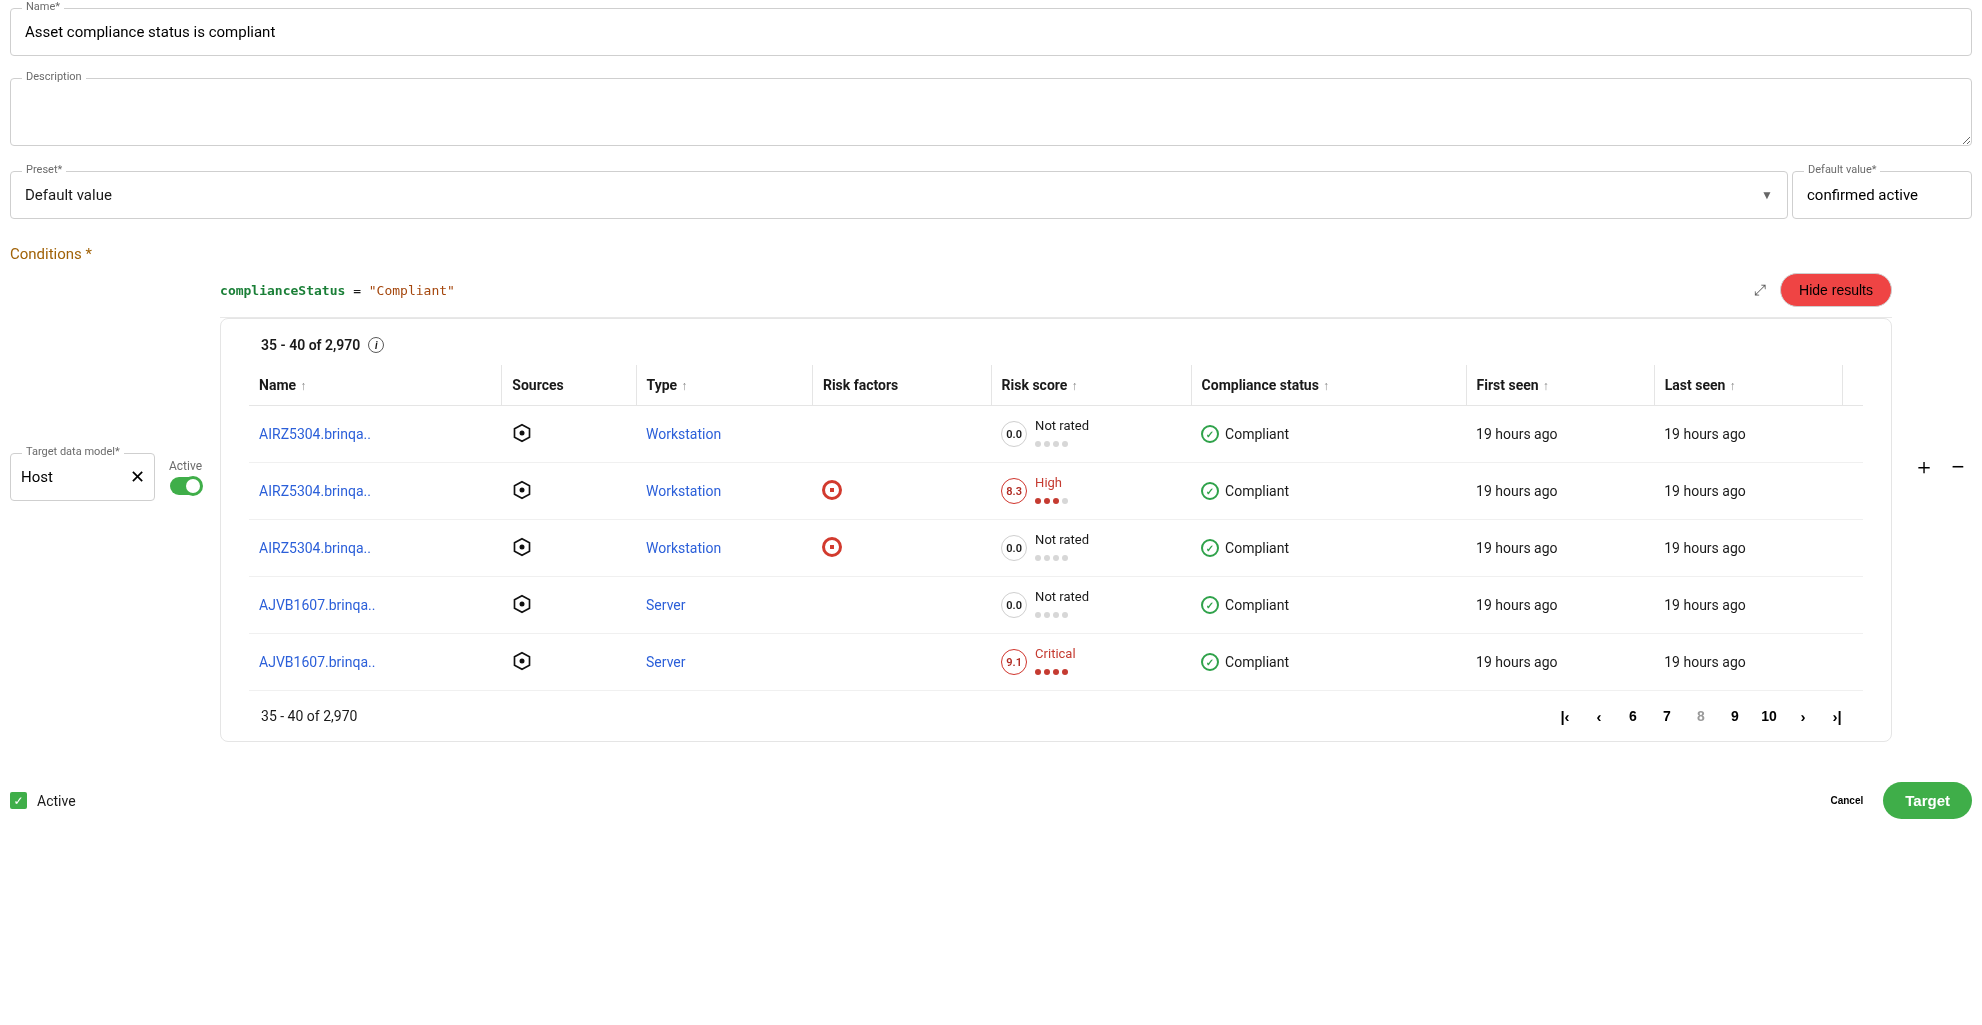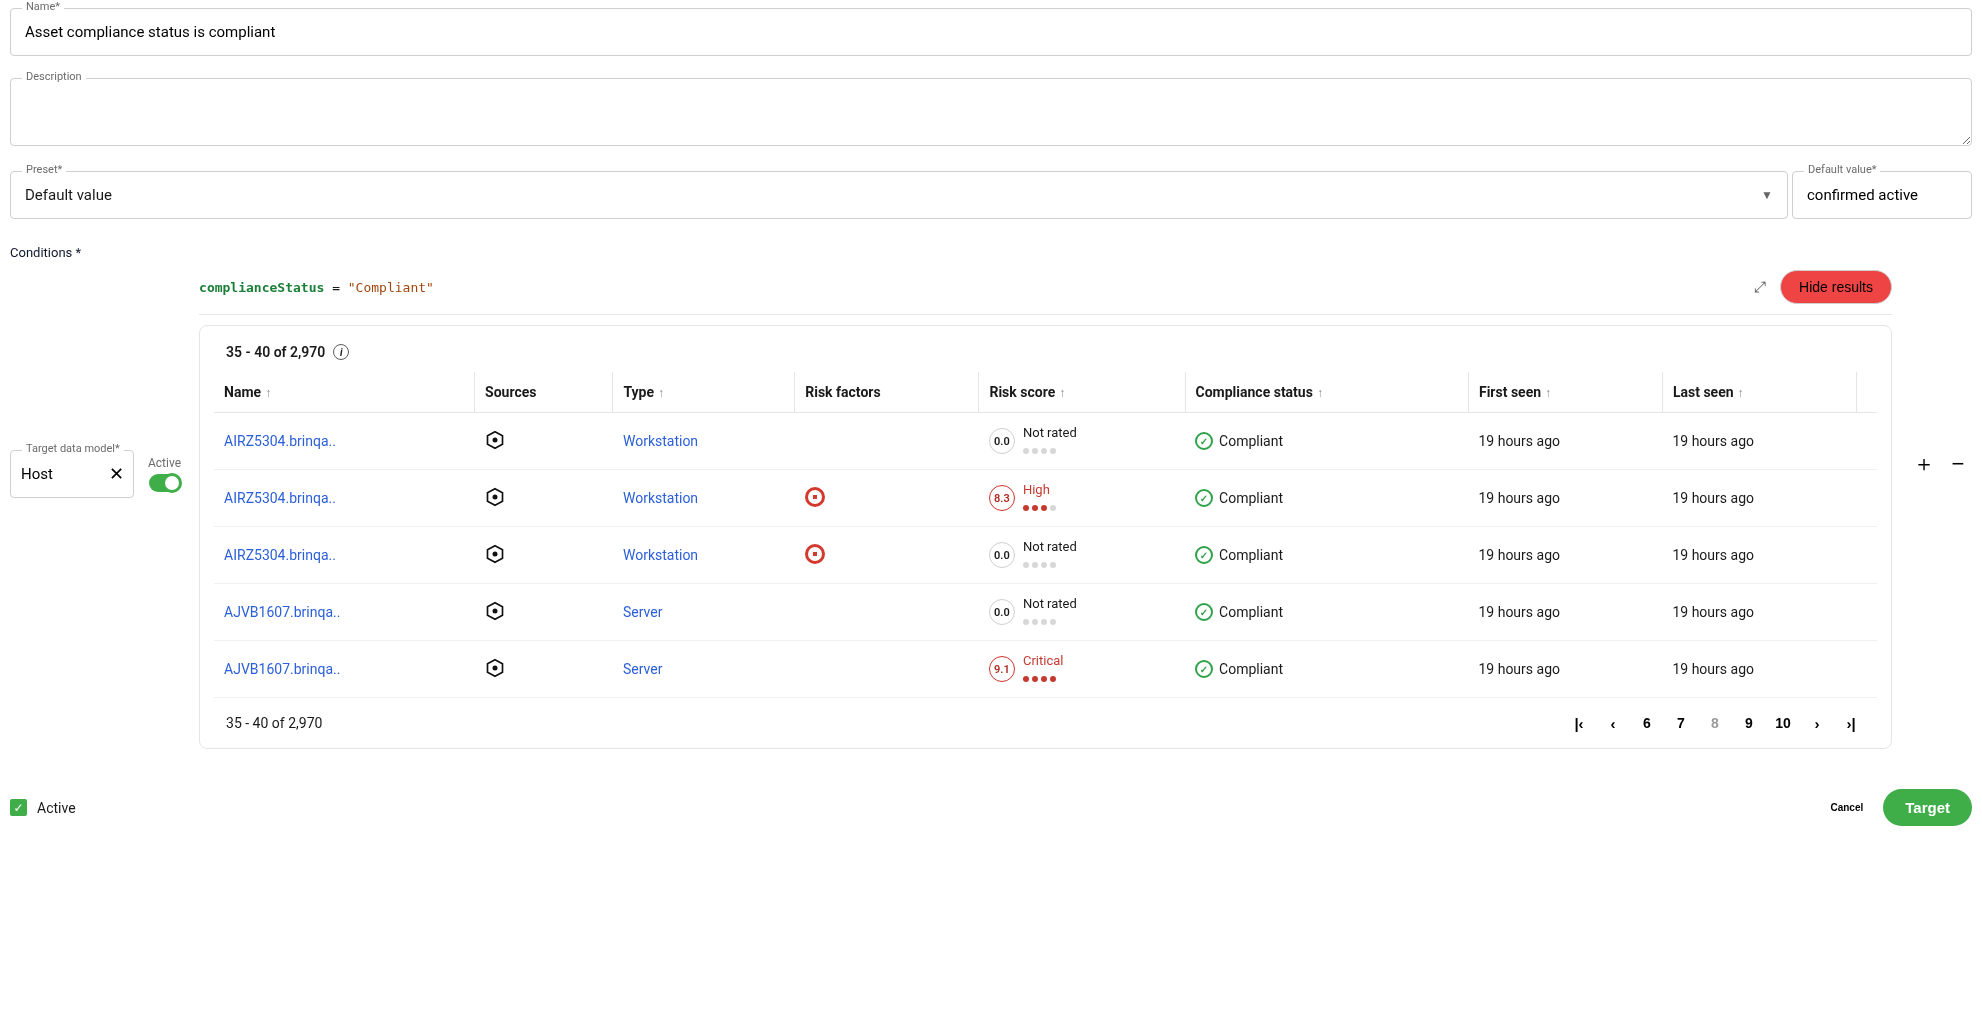--- a/index.html
+++ b/index.html
@@ -42,26 +42,26 @@
   display: flex;
   align-items: center;
   justify-content: space-between;
   cursor: pointer;
 }
 .field .select .chev { color: #666; font-size: 12px; }
 
 .row { display: flex; gap: 4px; }
 .row > .field { flex: initial; }
 
-.section-label { font-size: 13px; color: #0f172a; margin: 4px 0 10px; }
+.section-label { font-size: 15px; color: #a16207; margin: 4px 0 10px; }
 
 
 .conditions-row { display: flex; align-items: flex-start; gap: 18px; }
 .left-controls { display: flex; align-items: center; gap: 14px; margin-top: 180px; }
-.field.small { width: 124px; margin-bottom: 0; }
+.field.small { width: 145px; margin-bottom: 0; }
 .field.small input { padding: 14px 10px; font-size: 15px; }
 .field.small .clear-btn {
   position: absolute;
   right: 10px; top: 50%; transform: translateY(-50%);
   font-size: 18px; background: none; border: none; cursor: pointer;
 }
 
 .toggle-wrap { display: flex; flex-direction: column; align-items: center; gap: 4px; }
 .toggle-label { font-size: 12px; color: #6b6b6b; }
 .toggle {
@@ -96,21 +96,21 @@
   background: none; border: none; cursor: pointer; color: #5a5a5a;
   font-size: 15px; padding: 4px;
 }
 .pill-btn {
   border: 1px solid #cfcfcf; border-radius: 18px;
   background: #ef4444; padding: 8px 18px; font-size: 14px; cursor: pointer;
 }
 
 .results-card {
   border: 1px solid #e5e5e5; border-radius: 8px;
-  padding: 18px 14px 10px; margin-top: 10px;
+  padding: 18px 28px 10px; 
 }
 .card-top { display: flex; align-items: center; gap: 8px; font-size: 14px; font-weight: 600; margin-bottom: 12px; padding-left: 12px; }
 .info-i {
   width: 16px; height: 16px; border: 1.5px solid #5a5a5a; border-radius: 50%;
   display: inline-flex; align-items: center; justify-content: center;
   font-size: 10px; font-style: italic; font-weight: 700;
 }
 
 table { width: 100%; border-collapse: collapse; }
 thead th {

